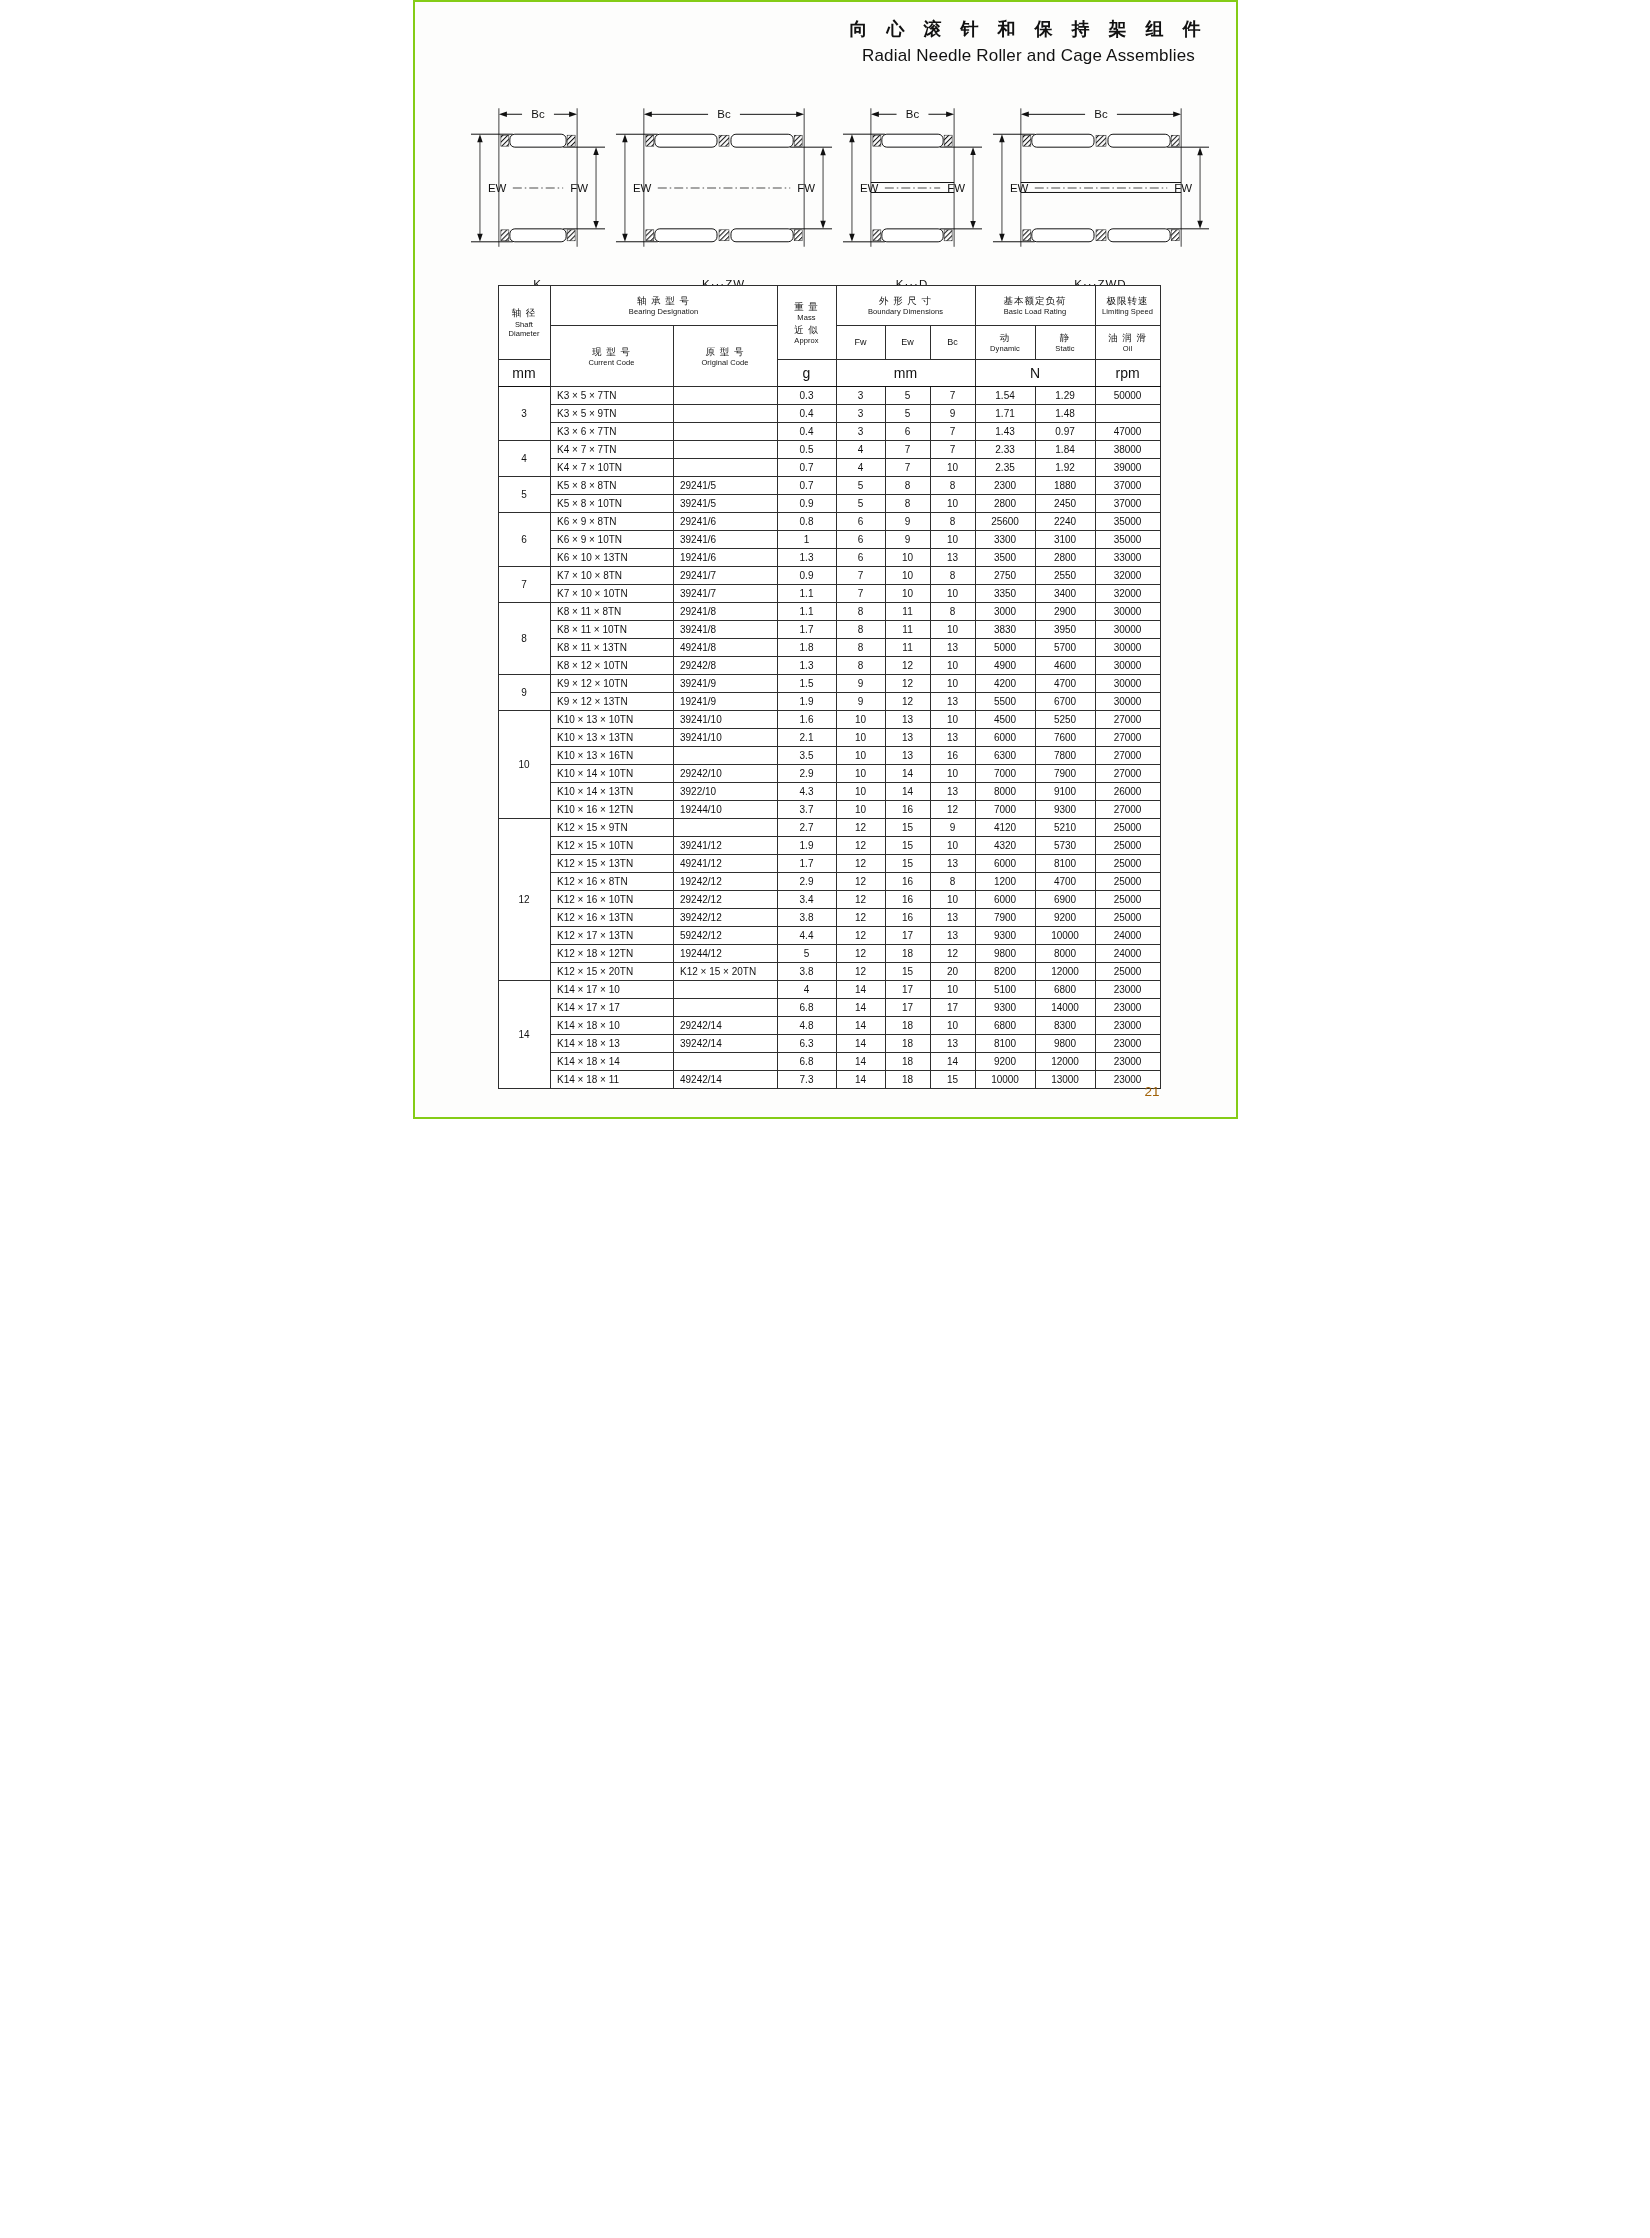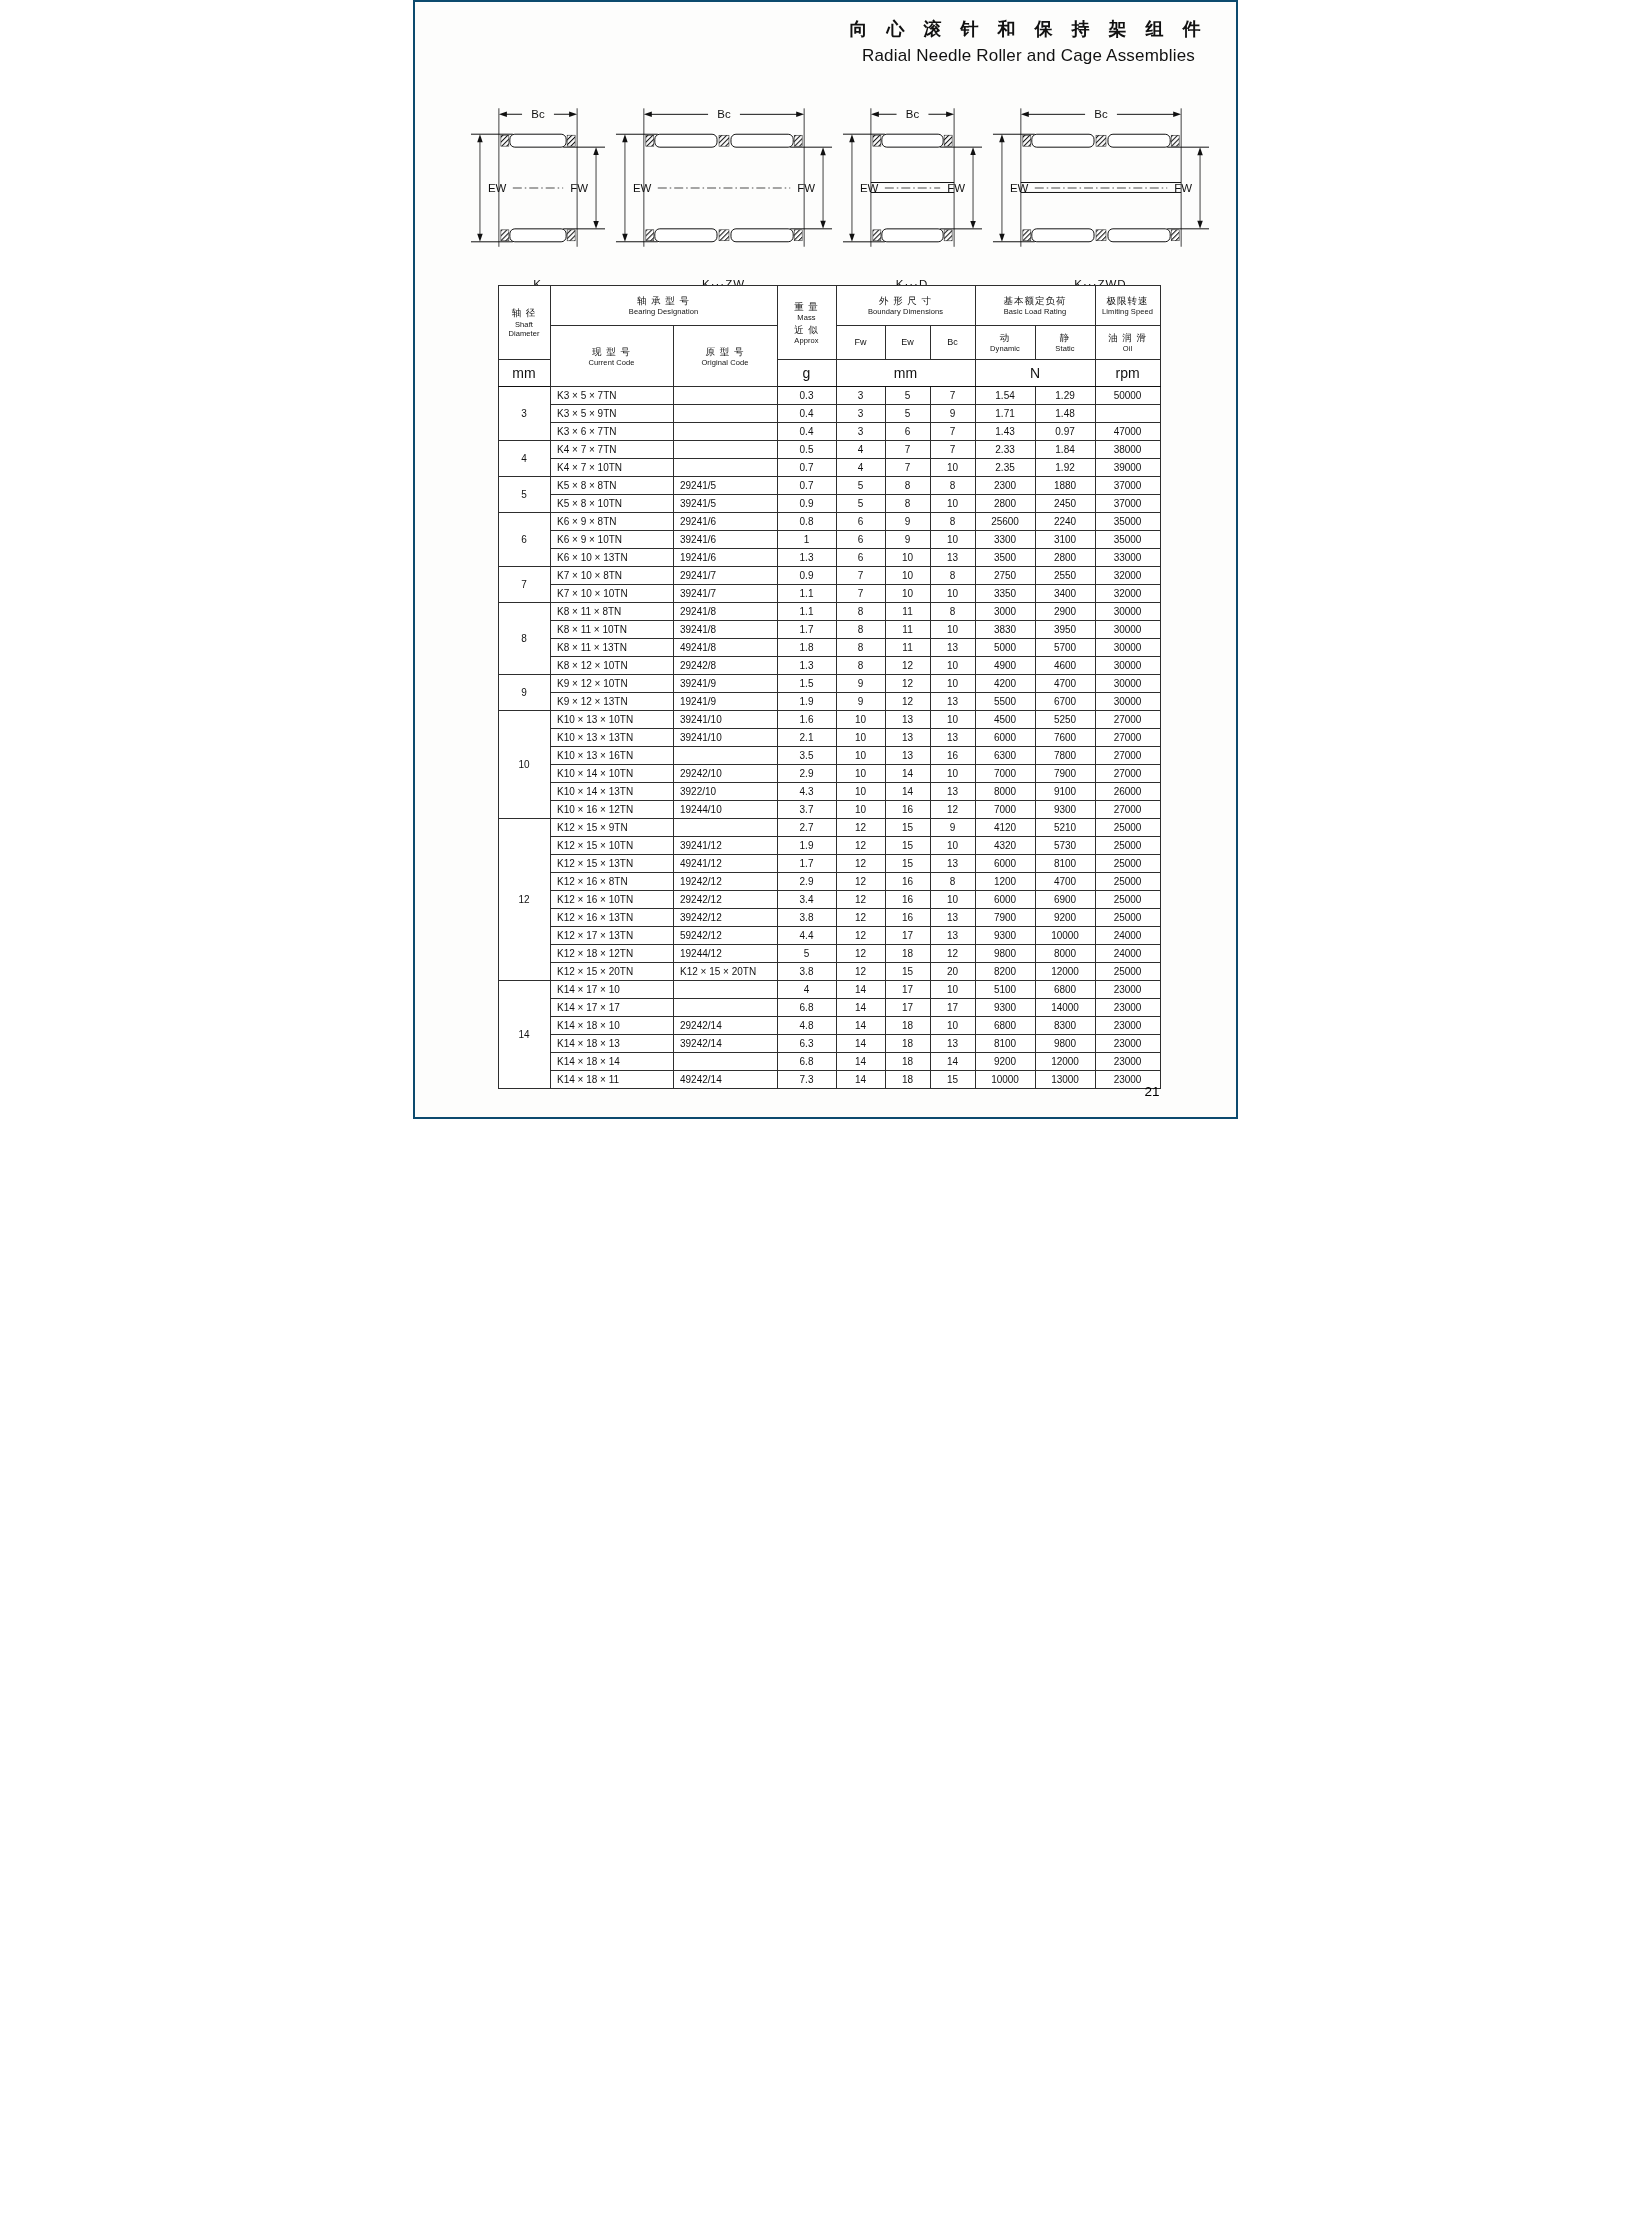--- a/index.html
+++ b/index.html
@@ -1,21 +1,21 @@
 <!DOCTYPE html>
 <html style="font-size:8px"><head>
 <meta charset="utf-8">
 <style>
   html,body { margin:0; padding:0; background:#ffffff; }
   .page {
     position:relative;
     width:821px; height:1115px;
     margin:0 auto;
     background:#fdfdfc;
-    border:2px solid #0c4a6e;
+    border:2px solid #84cc16;
     font-family:"Liberation Sans","DejaVu Sans",sans-serif;
     color:#111;
     overflow:hidden;
   }
   .title-block { position:absolute; top:15px; right:28px; text-align:center; }
   .title-zh { font-size:18px; font-weight:600; letter-spacing:7px; white-space:nowrap; }
   .title-en { font-size:17px; font-weight:400; margin-top:5px; letter-spacing:0.2px; white-space:nowrap; }
 
   .diagrams { position:absolute; top:99px; left:52px; display:flex; align-items:flex-start; }
   .diagrams figure { margin:0 3px 0 0; text-align:center; }
@@ -32,21 +32,21 @@
   .spec thead tr.h1 th { height:39px; }
   .spec thead tr.h2 th { height:33px; }
   .spec thead tr.h3 th { height:26px; border-bottom:1.5px solid #111; font-size:14px; }
   .spec .zh { font-size:9.5px; letter-spacing:1px; line-height:1.4; }
   .spec .en { font-size:7.5px; letter-spacing:0.1px; line-height:1.25; }
   .spec tbody td { height:17px; font-size:10px; }
   .spec tbody td.code { text-align:left; padding-left:6.5px; }
   .spec tbody td.shaft { font-size:10px; }
   .spec tbody tr.group-start td { border-top:1.5px solid #111; }
 
-  .page-number { position:absolute; right:76px; bottom:18px; font-size:13.5px; color:#000000; }
+  .page-number { position:absolute; right:76px; bottom:18px; font-size:13.5px; color:#a16207; }
 </style>
 </head>
 <body>
 
 <div class="page">
 
   <div class="title-block">
     <div class="title-zh">向 心 滚 针 和 保 持 架 组 件</div>
     <div class="title-en">Radial Needle Roller and Cage Assemblies</div>
   </div>

